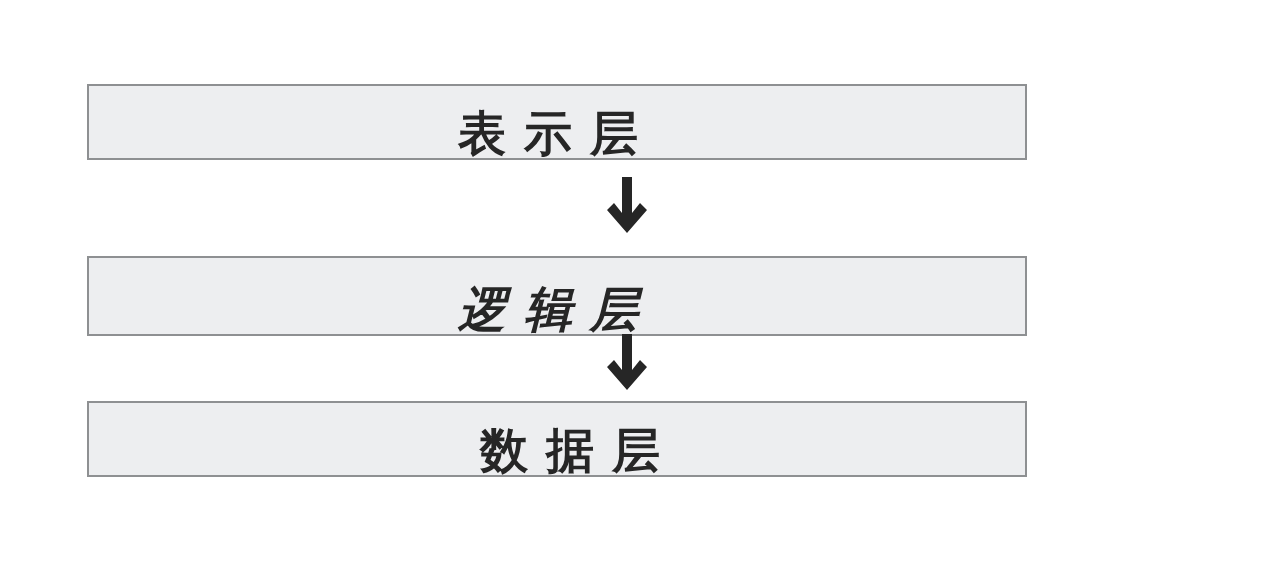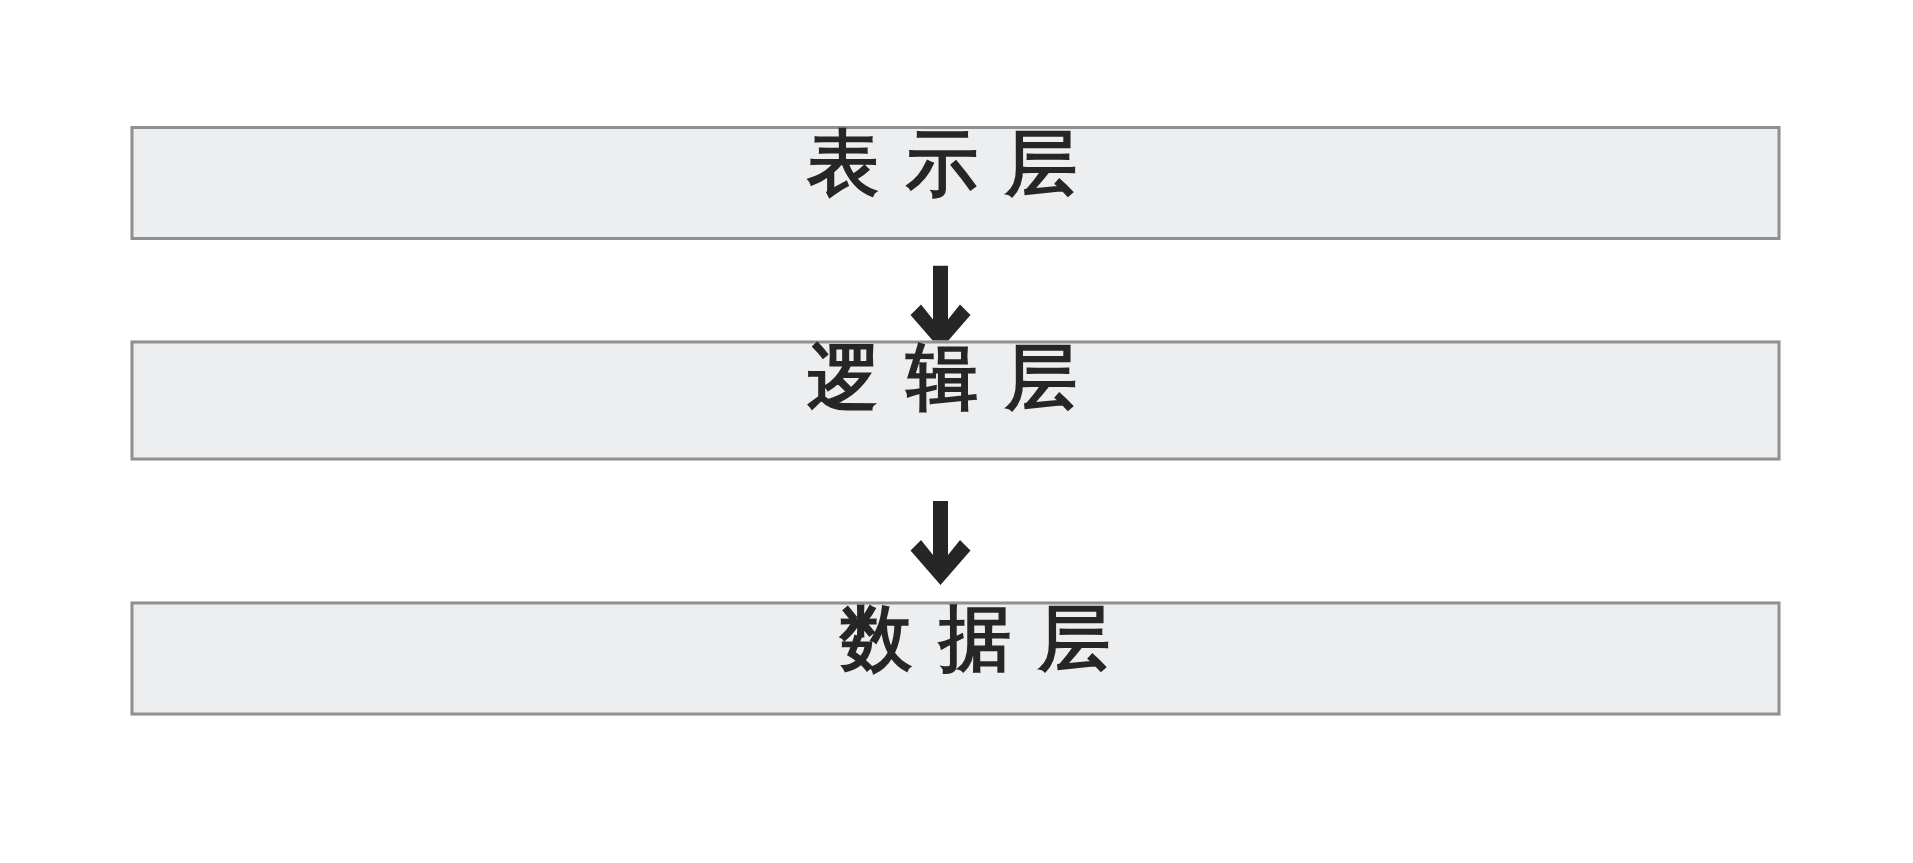--- a/index.html
+++ b/index.html
@@ -18,29 +18,29 @@
     overflow: hidden;
   }
   .diagram {
     position: relative;
     width: 1275px;
     height: 575px;
   }
   .layer-box {
     position: absolute;
     left: 87px;
-    width: 1100px;
+    width: 940px;
     background: var(--box-bg);
     border: 2px solid var(--box-border);
     display: flex;
-    align-items: flex-start;
+    align-items: flex-end;
     justify-content: center;
   }
   .box-1 { top: 84px;  height: 76px; }
-  .box-2 { top: 227px; height: 80px; }
+  .box-2 { top: 256px; height: 80px; font-style: italic; }
   .box-3 { top: 401px; height: 76px; padding-left: 44px; }
   .layer-label {
     font-size: 48px;
     font-weight: 700;
     color: var(--text);
     letter-spacing: 18px;
     white-space: nowrap;
     line-height: 1;
   }
   .arrow {

